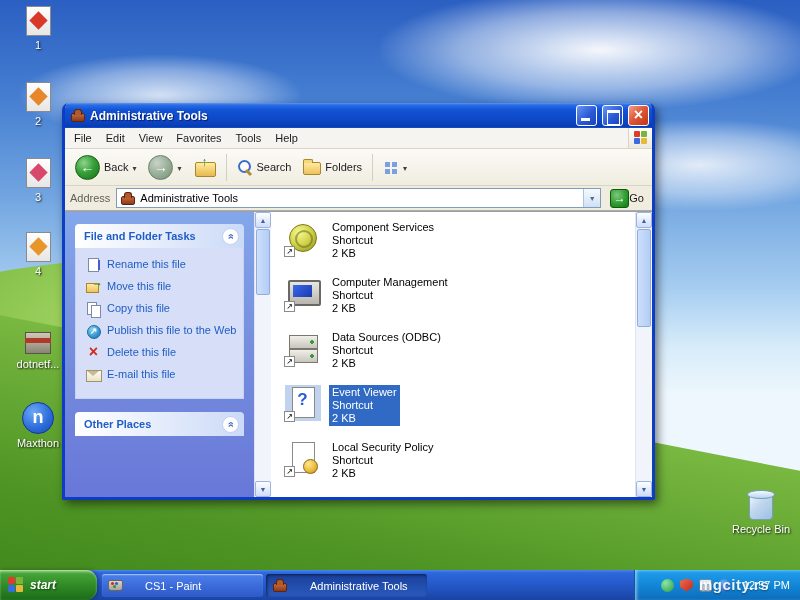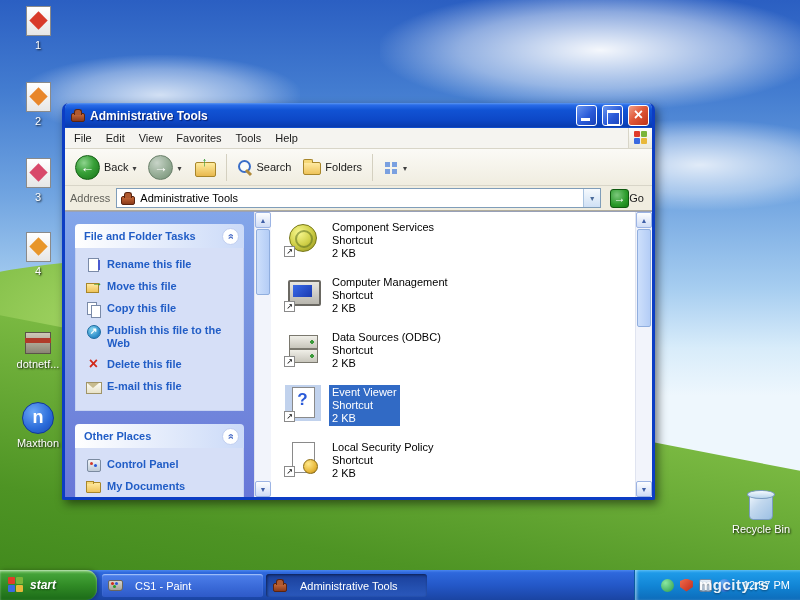--- a/index.html
+++ b/index.html
@@ -105,21 +105,21 @@
   .window-body { flex:1; min-height:0; display:flex; background:#fff; border-top:1px solid #98a0b8; }
 
   
   .taskpane { width:189px; flex:none; overflow:hidden; padding:12px 10px 0;
     background:linear-gradient(180deg,#83a6ea 0%, #7690de 45%, #6877d8 100%); }
   .panel { margin-bottom:13px; }
   .panel-header { height:24px; background:linear-gradient(90deg,#ffffff 0%, #cbdaf8 100%); border-radius:4px 4px 0 0; display:flex; align-items:center; padding:0 5px 0 9px; cursor:pointer; }
   .panel-title { flex:1; color:#215dc6; font-weight:bold; }
   .chev { width:17px; height:17px; border-radius:50%; background:#fff; border:1px solid #c0cef0; position:relative; flex:none; cursor:pointer; }
   .chev::after { content:"»"; position:absolute; inset:0; text-align:center; line-height:15px; color:#4d6fc8; font-weight:bold; font-size:11px; transform:rotate(-90deg); }
-  .panel-body { background:#d6dff7; border:1px solid #c6d2f2; border-top:none; padding:10px 0 8px 10px;font-weight:bold; }
+  .panel-body { background:#d6dff7; border:1px solid #c6d2f2; border-top:none; padding:10px 0 8px 10px; }
   .task-item { display:flex; align-items:flex-start; gap:6px; margin-bottom:8px; cursor:pointer; }
   .task-label { color:#215dc6; line-height:13px; }
 
   .mi { width:15px; height:14px; position:relative; flex:none; }
   .mi-rename::before { content:""; position:absolute; left:2px; top:0; width:9px; height:12px; background:#fff; border:1px solid #7a8aa8; }
   .mi-rename::after { content:""; position:absolute; right:1px; top:2px; width:2px; height:10px; background:#4a5ad0; }
   .mi-move::before { content:""; position:absolute; left:0; bottom:1px; width:11px; height:8px; background:linear-gradient(#ffe9a0,#eec35a); border:1px solid #a8862a; }
   .mi-move::after { content:"→"; position:absolute; right:-2px; top:-4px; color:#1e8e1e; font-weight:bold; font-size:11px; }
   .mi-copy::before { content:""; position:absolute; left:1px; top:0; width:8px; height:11px; background:#fff; border:1px solid #7a8aa8; }
   .mi-copy::after { content:""; position:absolute; left:5px; top:3px; width:8px; height:11px; background:#fff; border:1px solid #7a8aa8; }
@@ -175,21 +175,21 @@
   
   .taskbar { position:absolute; left:0; bottom:0; width:800px; height:30px; z-index:50; display:flex;
     background:linear-gradient(180deg,#4a86ee 0%, #2e68dc 9%, #2458c8 50%, #1c48aa 90%, #1a44a2 100%); }
   .start-btn { flex:none; width:97px; height:30px; display:flex; align-items:center; gap:6px; padding:0 10px 0 8px; cursor:pointer;
     border-radius:0 11px 11px 0; color:#fff; font-size:12px; font-weight:bold; font-style:italic; text-shadow:1px 1px 2px rgba(0,40,0,.7);
     background:linear-gradient(180deg,#7ec86e 0%, #44a238 14%, #318c26 50%, #1f701a 92%);
     box-shadow:inset 0 1px 2px rgba(255,255,255,.5), 2px 0 4px rgba(0,0,0,.3); }
   .start-flag { width:16px; height:16px; display:grid; grid-template-columns:7px 7px; grid-template-rows:7px 7px; gap:1px; }
   .start-flag i { border-radius:1px; display:block; }
   .task-buttons { flex:1; display:flex; gap:3px; padding:4px 3px 3px 5px; min-width:0; }
-  .task-btn { width:161px; flex:none; border-radius:3px; display:flex; align-items:center; gap:12px; padding:0 6px; color:#fff; cursor:pointer;
+  .task-btn { width:161px; flex:none; border-radius:3px; display:flex; align-items:center; gap:22px; padding:0 6px; color:#fff; cursor:pointer;
     background:linear-gradient(180deg,#6a9cf8 0%, #4a7ce8 10%, #3a6ad8 55%, #2e5ac8 100%); box-shadow:inset 0 1px 1px rgba(255,255,255,.4);
     white-space:nowrap; overflow:hidden; }
   .task-btn.active { background:linear-gradient(180deg,#1a3f9a 0%, #2450b0 60%, #2a58bc 100%); box-shadow:inset 1px 1px 3px rgba(0,0,10,.55); }
   .paint-icon { width:15px; height:13px; position:relative; flex:none; }
   .paint-icon::before { content:""; position:absolute; inset:1px 0; background:linear-gradient(#d8d4cc,#a8a49a); border:1px solid #6a665e; border-radius:2px 2px 3px 3px; }
   .paint-icon::after { content:""; position:absolute; left:3px; top:3px; width:3px; height:3px; background:#d02a1a; border-radius:50%; box-shadow:4px 0 0 #2a5ad8, 2px 3px 0 #2a9a2a; }
   .tray { flex:none; width:166px; display:flex; align-items:center; justify-content:flex-end; gap:6px; padding:0 10px 0 12px; color:#fff;
     background:linear-gradient(180deg,#4ab6f4 0%, #1e9ae8 10%, #1184d4 55%, #0d6cba 100%);
     border-left:1px solid #0a5a9e; box-shadow:inset 3px 0 3px -1px rgba(255,255,255,.45); }
   .tray-ico { width:13px; height:13px; flex:none; cursor:pointer; }
@@ -341,34 +341,20 @@
               <span class="task-label">E-mail this file</span>
             </div>
           </div>
         </div>
 
         <div class="panel">
           <div class="panel-header">
             <span class="panel-title">Other Places</span>
             <span class="chev"></span>
           </div>
-          <div class="panel-body">
-            <div class="task-item">
-              <span class="mi mi-cpanel"></span>
-              <span class="task-label">Control Panel</span>
-            </div>
-            <div class="task-item">
-              <span class="mi mi-folder"></span>
-              <span class="task-label">My Documents</span>
-            </div>
-            <div class="task-item">
-              <span class="mi mi-folder"></span>
-              <span class="task-label">Shared Documents</span>
-            </div>
-          </div>
         </div>
       </div>
 
       <div class="scrollbar pane-sb">
         <span class="sb-btn sb-up"></span>
         <div class="sb-track">
           <div class="sb-thumb"></div>
         </div>
         <span class="sb-btn sb-down"></span>
       </div>

